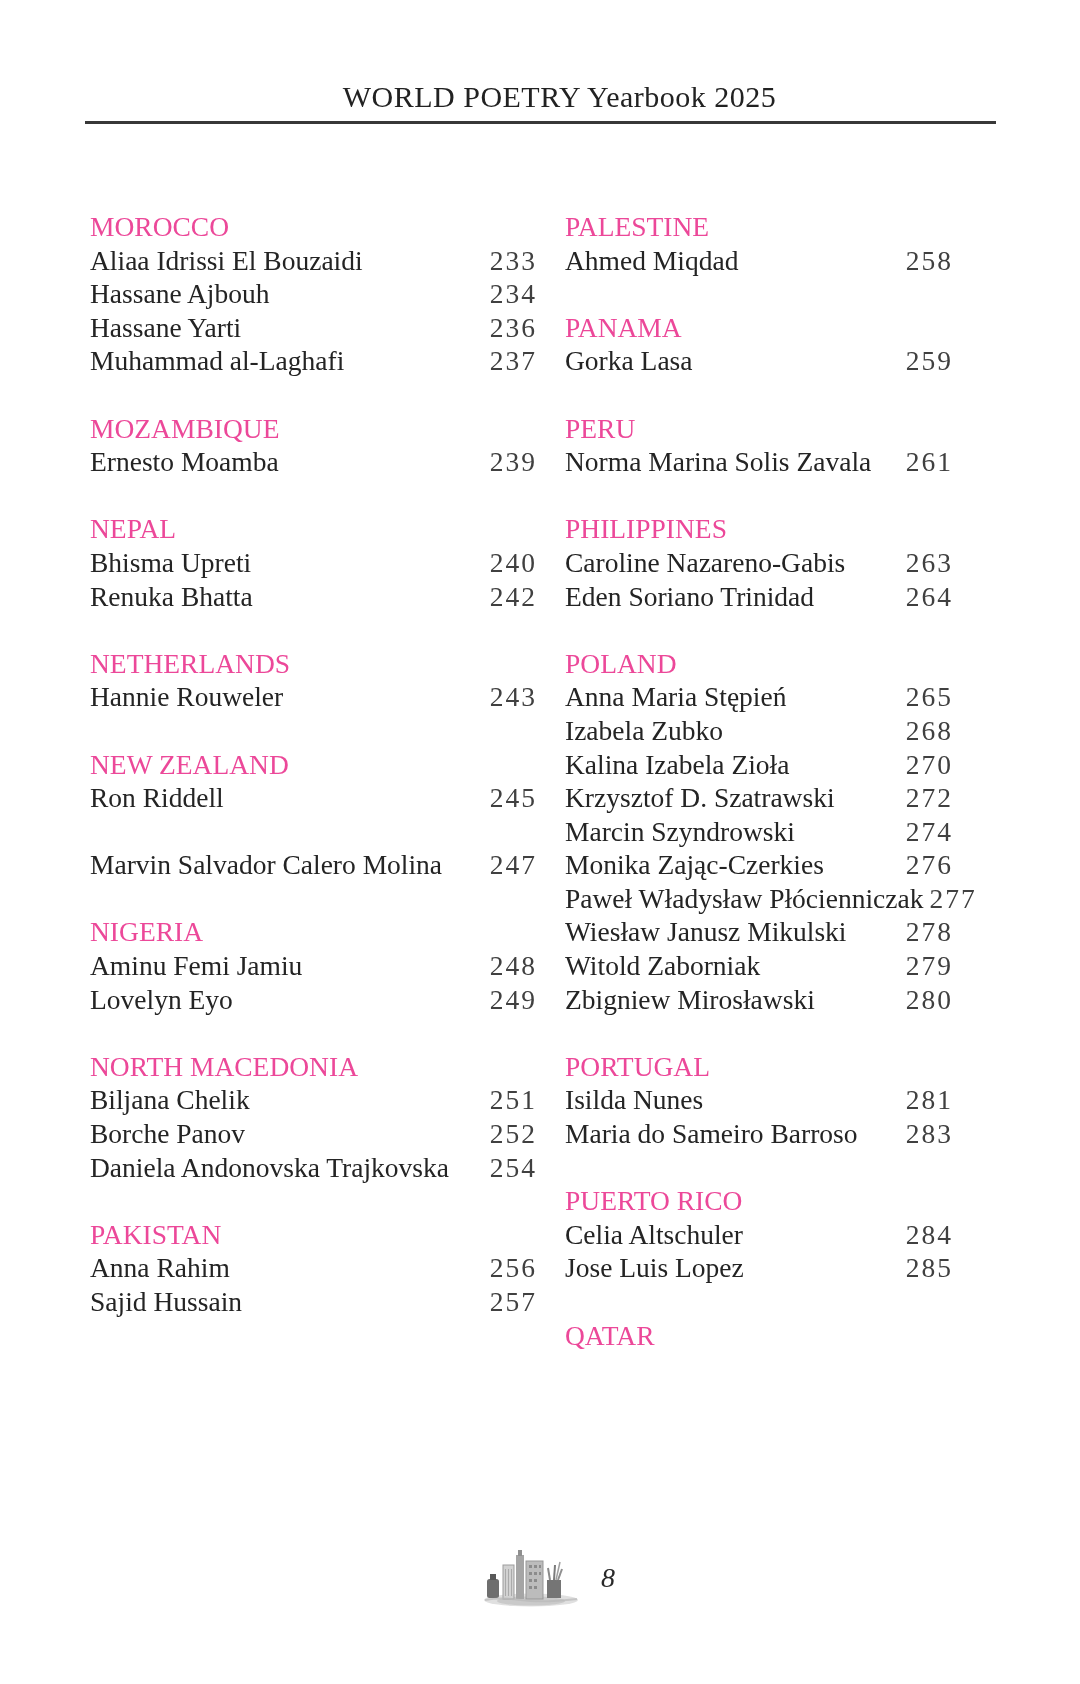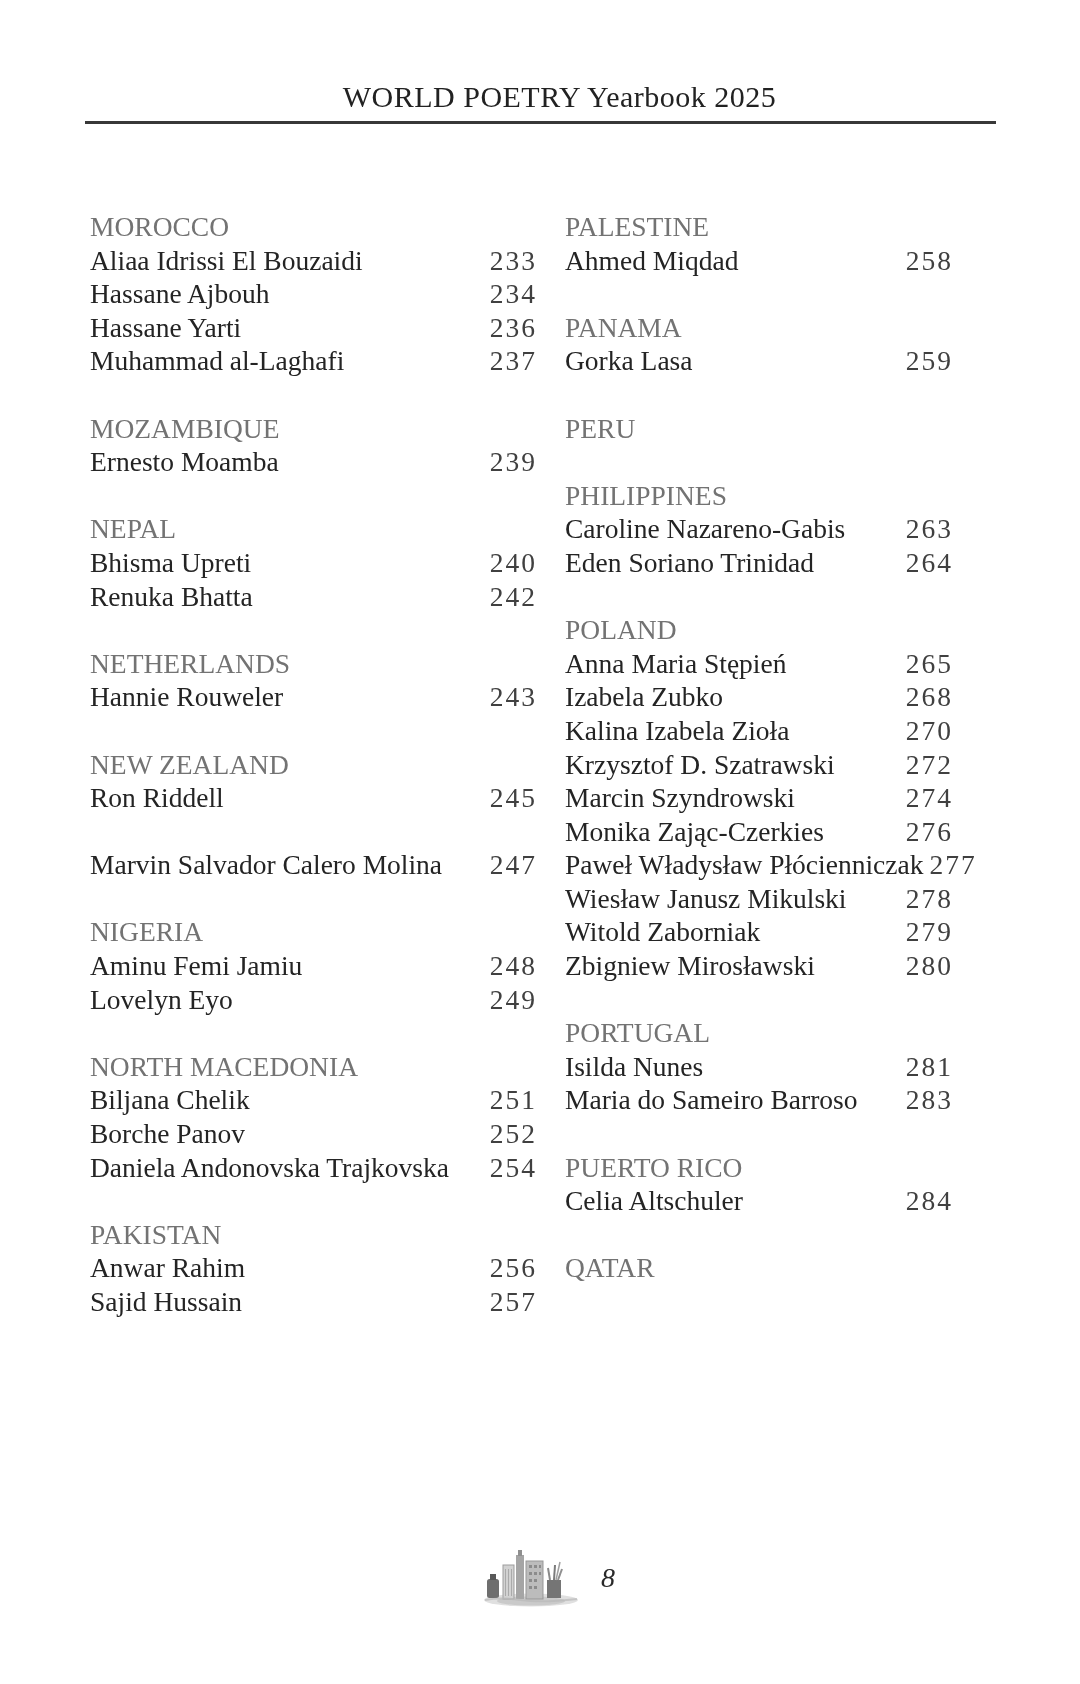--- a/index.html
+++ b/index.html
@@ -38,21 +38,21 @@
   .col { flex: 0 0 auto; }
   .col-0 { width: 447px; margin-right: 28px; }
   .col-1 { width: 388px; }
   .section { margin: 0; }
   .section:not(:first-child) { margin-top: 33.6px; }
   .country {
     font-size: 27.5px;
     line-height: 33.6px;
     height: 33.6px;
     white-space: nowrap;
-    color: #737373;
+    color: #ec4899;
   }
   .entry {
     display: flex;
     justify-content: space-between;
     align-items: center;
     font-size: 27.5px;
     line-height: 33.6px;
     height: 33.6px;
     white-space: nowrap;
   }
@@ -164,21 +164,21 @@
             <span class="pg">252</span>
           </div>
           <div class="entry">
             <span class="name">Daniela Andonovska Trajkovska</span>
             <span class="pg">254</span>
           </div>
         </div>
         <div class="section">
           <div class="country">PAKISTAN</div>
           <div class="entry">
-            <span class="name">Anwar Rahim</span>
+            <span class="name">Anna Rahim</span>
             <span class="pg">256</span>
           </div>
           <div class="entry">
             <span class="name">Sajid Hussain</span>
             <span class="pg">257</span>
           </div>
         </div>
       </div>
     <div class="col col-1">
         <div class="section">
@@ -190,20 +190,24 @@
         </div>
         <div class="section">
           <div class="country">PANAMA</div>
           <div class="entry">
             <span class="name">Gorka Lasa</span>
             <span class="pg">259</span>
           </div>
         </div>
         <div class="section">
           <div class="country">PERU</div>
+          <div class="entry">
+            <span class="name">Norma Marina Solis Zavala</span>
+            <span class="pg">261</span>
+          </div>
         </div>
         <div class="section">
           <div class="country">PHILIPPINES</div>
           <div class="entry">
             <span class="name">Caroline Nazareno-Gabis</span>
             <span class="pg">263</span>
           </div>
           <div class="entry">
             <span class="name">Eden Soriano Trinidad</span>
             <span class="pg">264</span>
@@ -261,20 +265,24 @@
           <div class="entry">
             <span class="name">Maria do Sameiro Barroso</span>
             <span class="pg">283</span>
           </div>
         </div>
         <div class="section">
           <div class="country">PUERTO RICO</div>
           <div class="entry">
             <span class="name">Celia Altschuler</span>
             <span class="pg">284</span>
+          </div>
+          <div class="entry">
+            <span class="name">Jose Luis Lopez</span>
+            <span class="pg">285</span>
           </div>
         </div>
         <div class="section">
           <div class="country">QATAR</div>
         </div>
       </div>
   </div>
 
   <div class="footer">
     <svg width="100" height="60" viewBox="0 0 100 60" aria-hidden="true">

